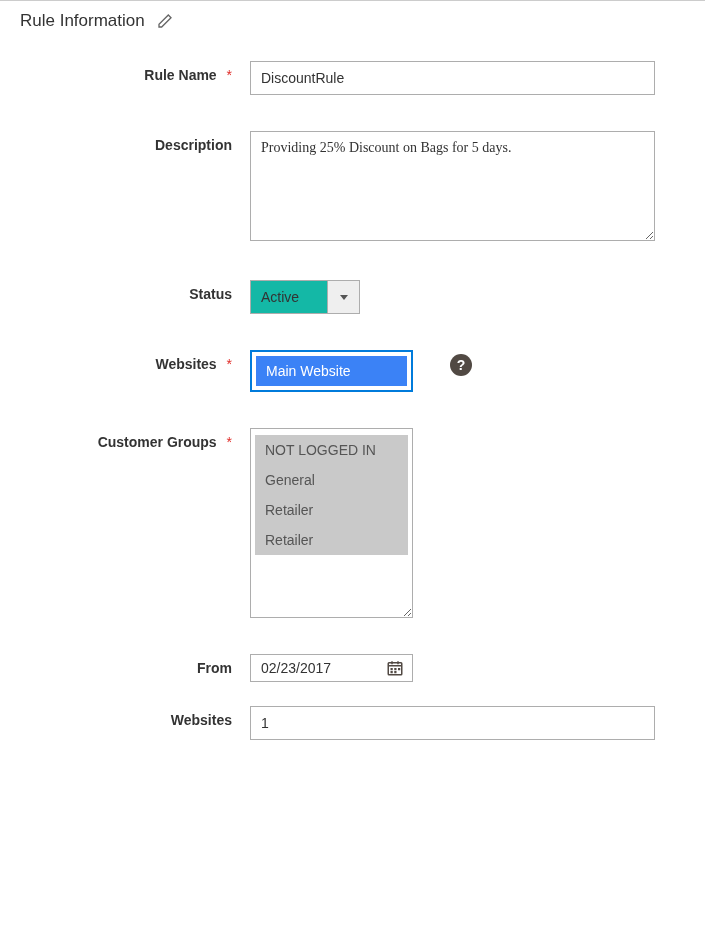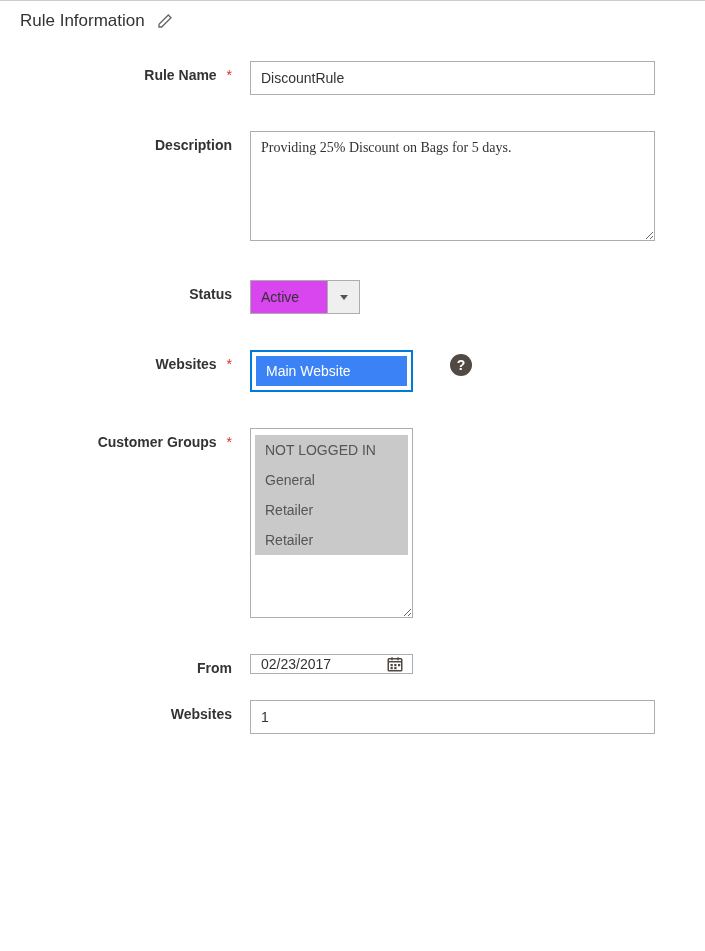--- a/index.html
+++ b/index.html
@@ -76,21 +76,21 @@
     .select-wrap {
       display: inline-flex;
       border: 1px solid #adadad;
       height: 34px;
       width: 110px;
     }
     .select-value {
       flex: 1;
       padding: 6px 10px;
       font-size: 14px;
-      background: #d946ef;
+      background: #14b8a6;
       display: flex;
       align-items: center;
     }
     .select-toggle {
       width: 32px;
       background: #efefef;
       border-left: 1px solid #adadad;
       display: flex;
       align-items: center;
       justify-content: center;
@@ -147,21 +147,21 @@
       font-size: 14px;
       background: #c9c9c9;
       color: #555;
       cursor: pointer;
       margin-bottom: 0;
     }
     .date-wrap {
       display: inline-flex;
       align-items: center;
       border: 1px solid #adadad;
-      height: 20px;
+      height: 28px;
       width: 163px;
       padding: 0 8px 0 10px;
       justify-content: space-between;
     }
     .date-value {
       font-size: 14px;
       color: #333;
       border: none;
       outline: none;
       width: 100px;

